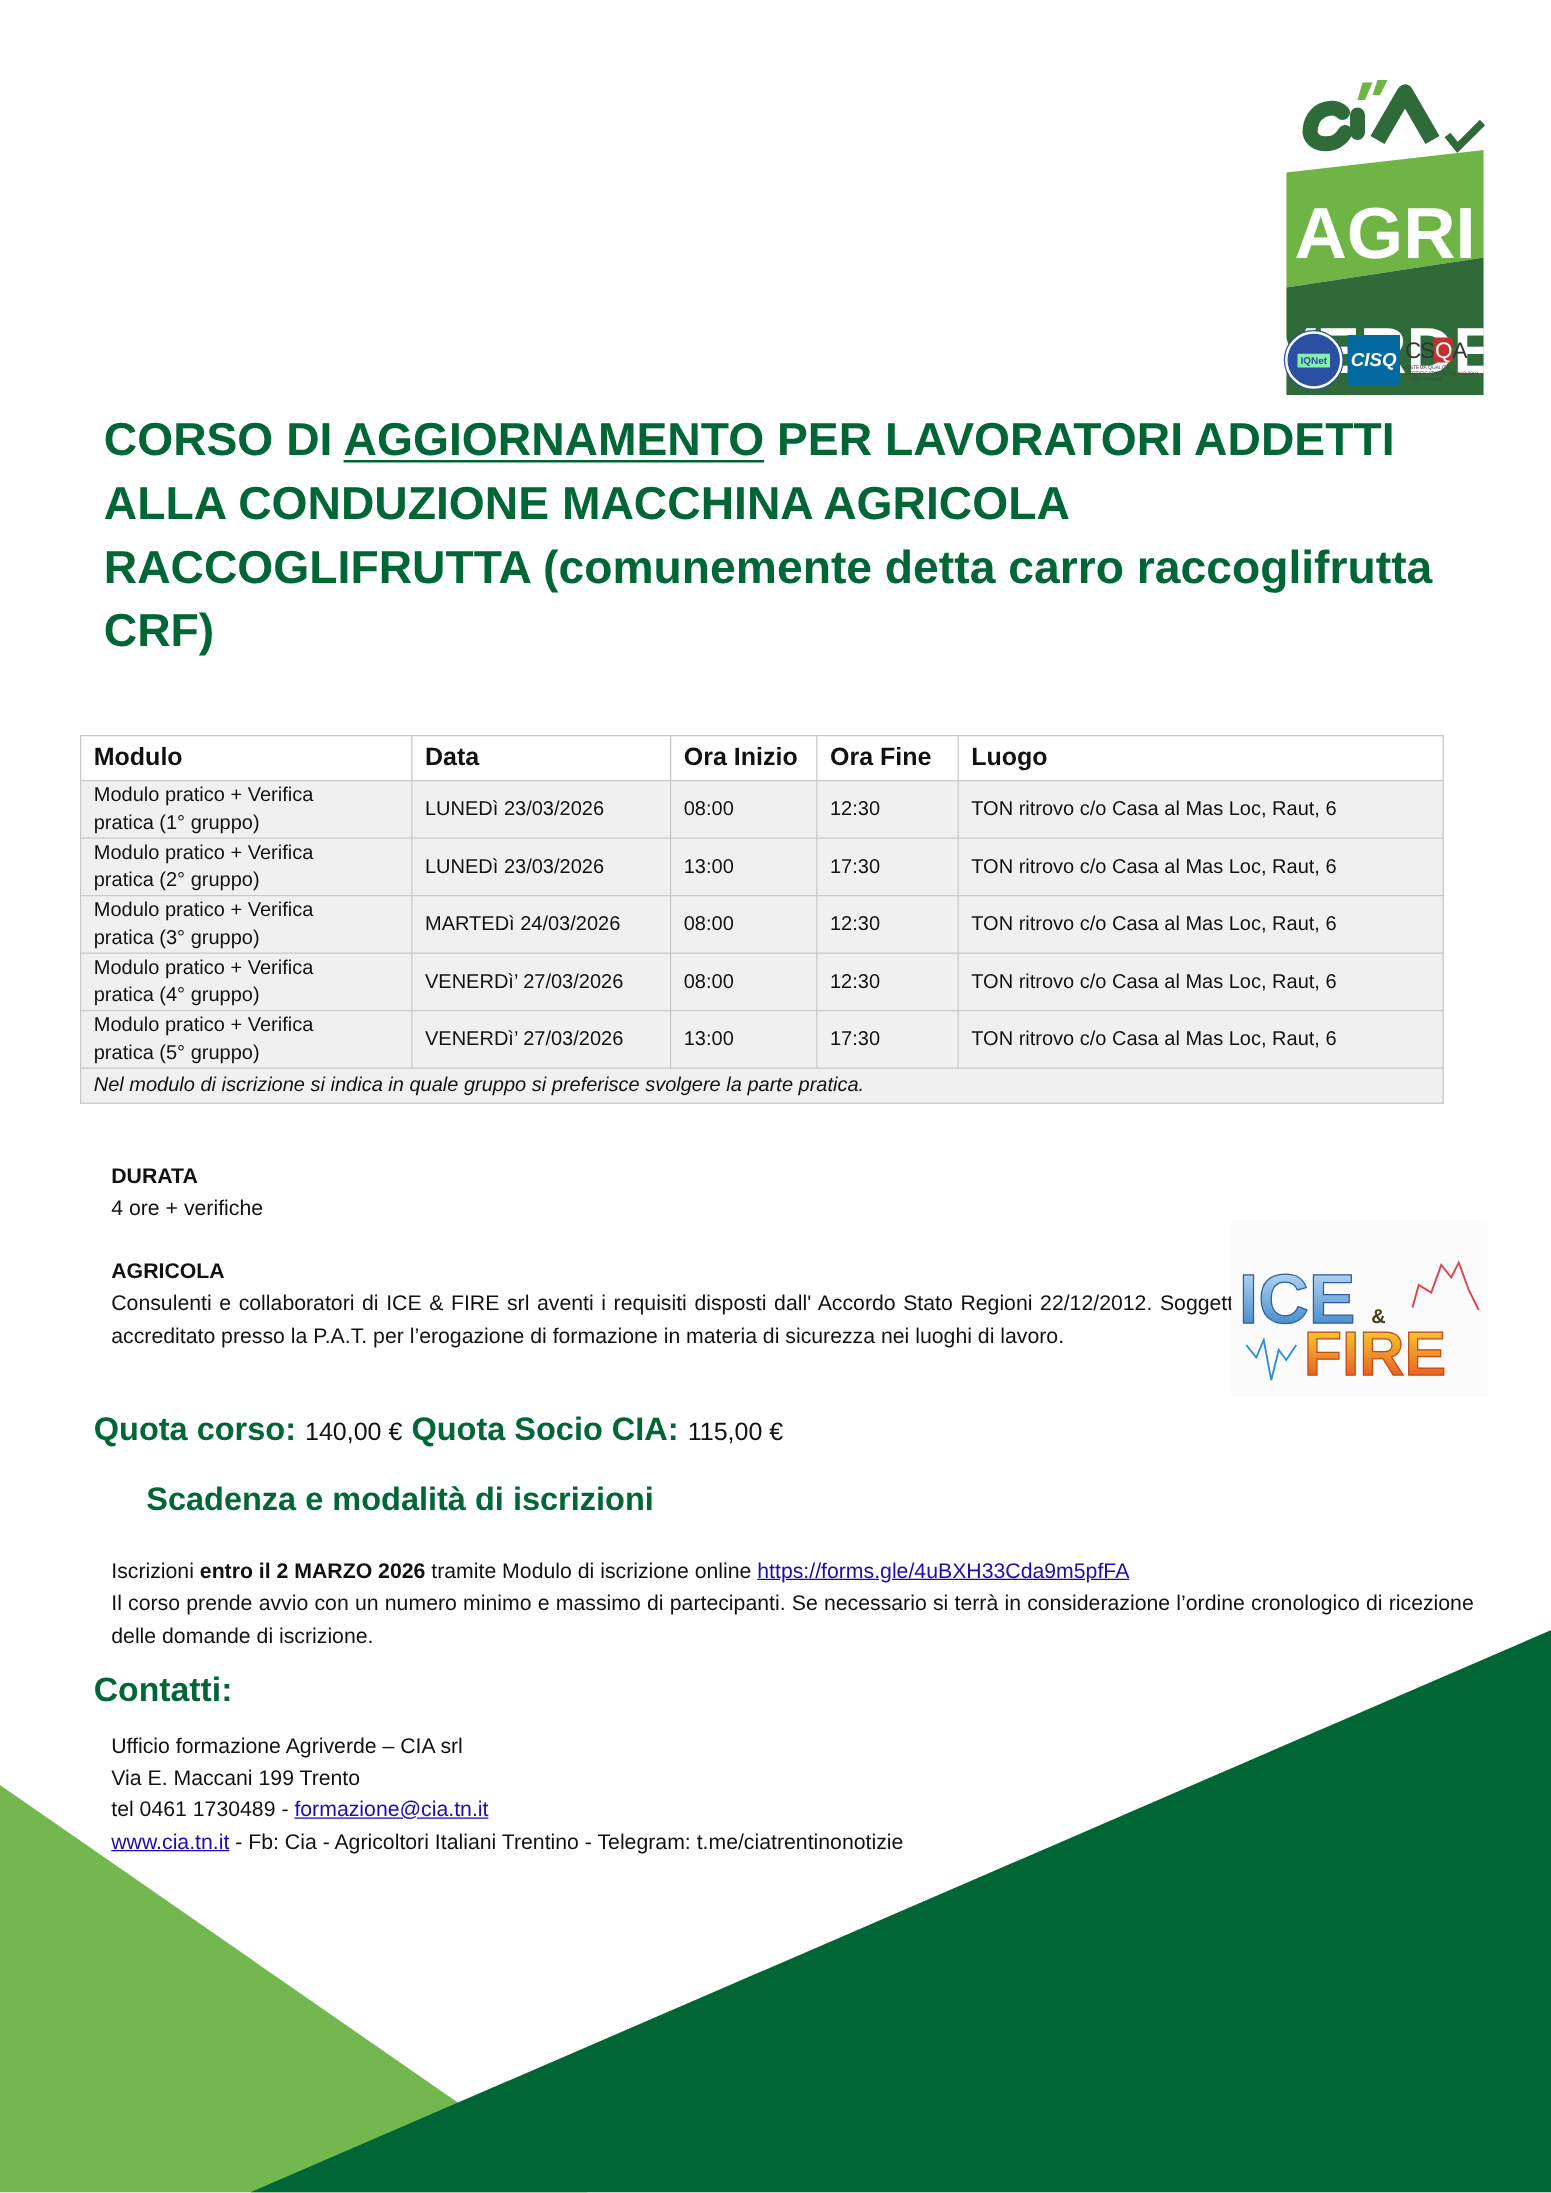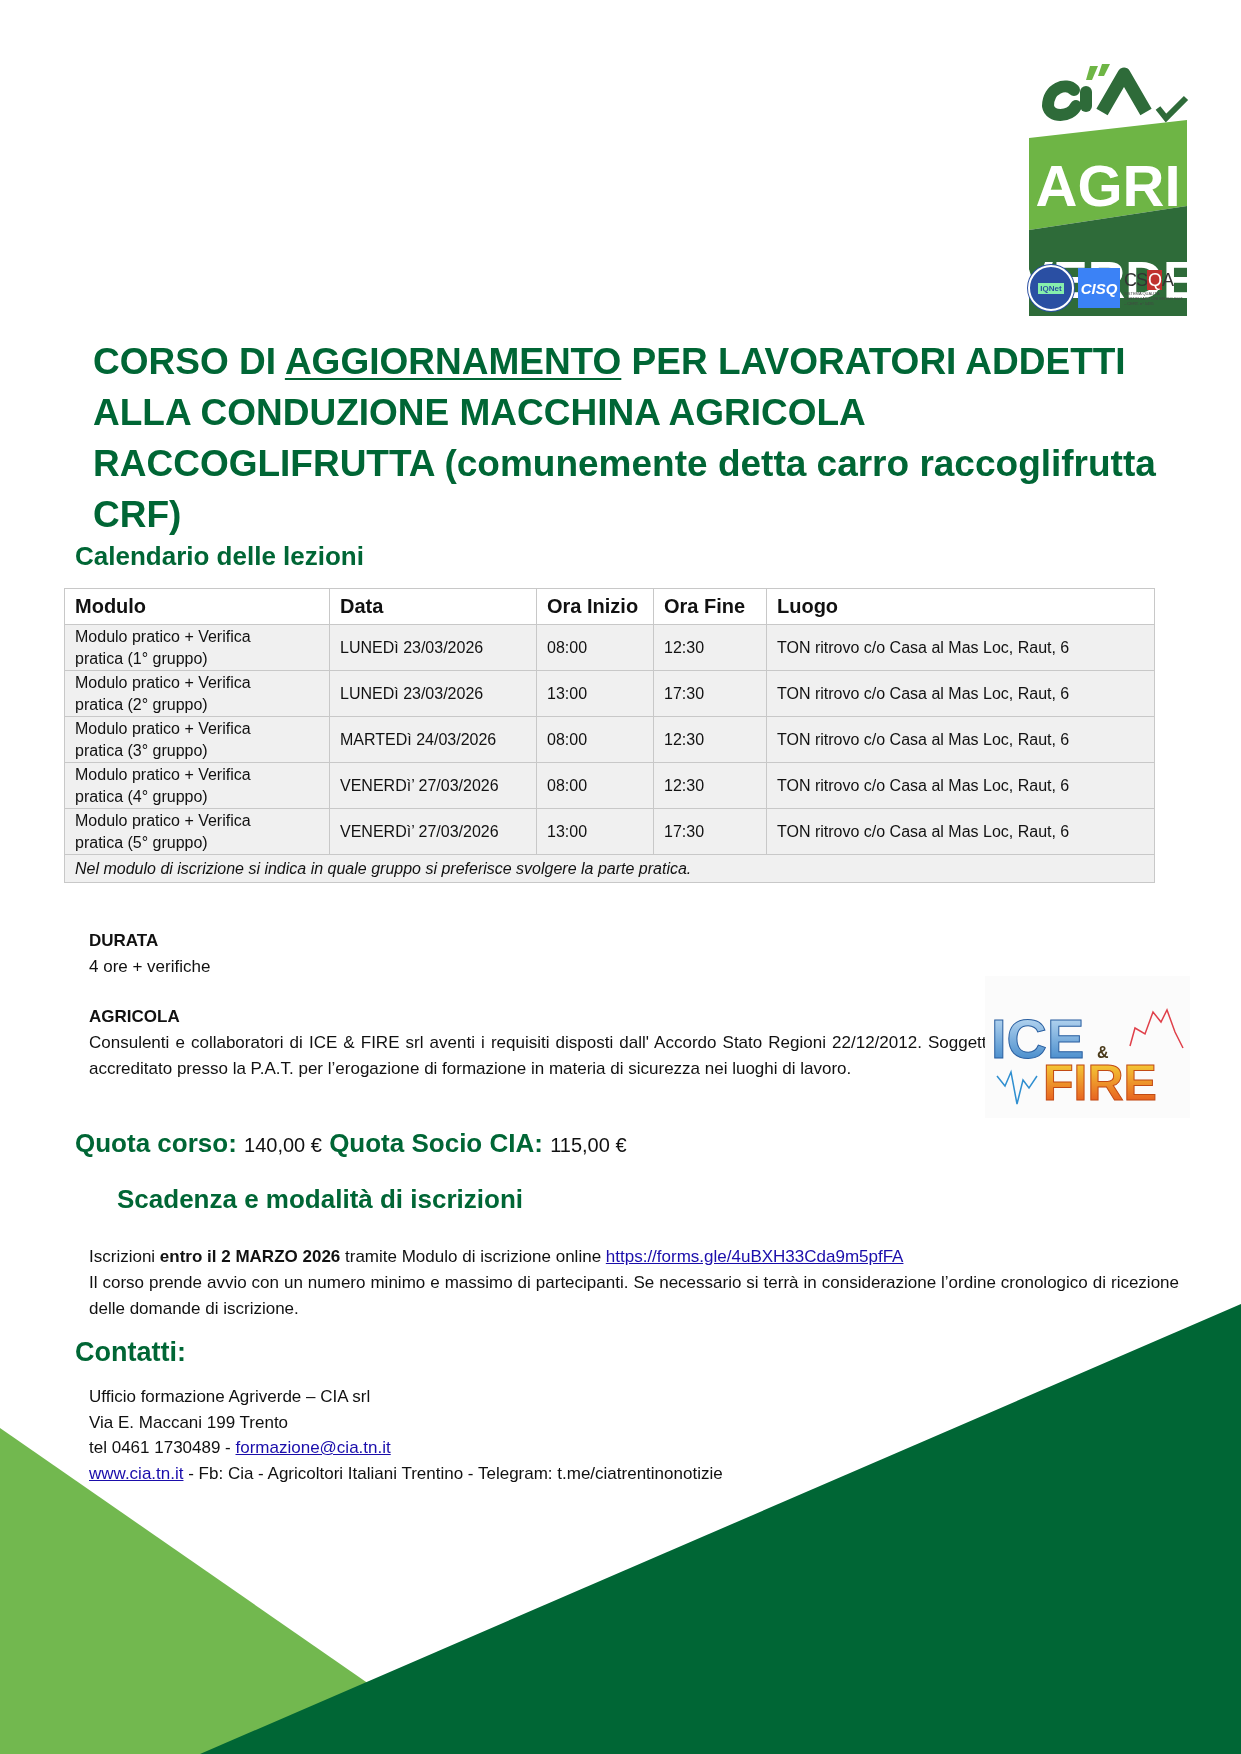--- a/index.html
+++ b/index.html
@@ -8,27 +8,27 @@
   .bg-shapes { position:absolute; left:0; top:0; width:1241px; height:1754px; z-index:0; }
   .content { position:absolute; left:0; top:0; width:1241px; height:1754px; z-index:1; }
 
   
   .logo { position:absolute; left:1028px; top:62px; width:162px; height:250px; }
   .logo .cia { position:absolute; left:12px; top:0; width:150px; height:62px; }
   .logo .agri-block { position:absolute; left:1px; top:58px; width:158px; height:200px; }
   .cert-row { position:absolute; left:1028px; top:266px; width:162px; height:44px; display:flex; align-items:center; gap:4px; }
   .cert-iqnet { width:42px; height:42px; border-radius:50%; background:#2a4fa3; border:2px solid #ffffff; box-shadow:0 0 0 1px #2a4fa3; display:flex; align-items:center; justify-content:center; }
   .cert-iqnet span { background:#86efac; color:#2a4fa3; font-size:8px; font-weight:bold; padding:1px 2px; }
-  .cert-cisq { width:42px; height:40px; background:#3b82f6; color:#fff; font-weight:bold; font-style:italic; font-size:15px; display:flex; align-items:center; justify-content:center; }
+  .cert-cisq { width:42px; height:40px; background:#0369a1; color:#fff; font-weight:bold; font-style:italic; font-size:15px; display:flex; align-items:center; justify-content:center; }
   .cert-csqa { width:62px; height:40px; display:flex; flex-direction:column; justify-content:center; }
   .cert-csqa .t { font-size:18px; color:#333; letter-spacing:-1px; }
   .cert-csqa .t b { background:#c0312f; color:#fff; font-weight:normal; padding:0 1px; }
   .cert-csqa .s { font-size:4px; color:#444; line-height:5px; }
 
-  .title { position:absolute; left:75px; top:318px; width:1100px; margin:18px; color:#006635; font-weight:bold; font-size:37px; line-height:51px; }
+  .title { position:absolute; left:75px; top:318px; width:1100px; margin:8px; color:#006635; font-weight:bold; font-size:37px; line-height:51px; }
   .title u { text-decoration:underline; text-decoration-thickness:2px; text-underline-offset:4px; }
 
   .h2 { position:absolute; left:75px; margin:0; color:#006635; font-weight:bold; font-size:26px; line-height:32px; }
 
   table.cal { position:absolute; left:64px; top:588px; width:1091px; border-collapse:collapse; font-size:16px; }
   table.cal th, table.cal td { border:1px solid #c8c8c8; padding:0 10px; text-align:left; vertical-align:middle; }
   table.cal th { background:#ffffff; font-size:20px; font-weight:bold; height:35px; }
   table.cal td { background:#f0f0f0; height:45px; line-height:22px; }
   table.cal td.note { font-style:italic; height:27px; }
 
@@ -74,21 +74,20 @@
       </div>
     <div class="cert-cisq">CISQ</div>
     <div class="cert-csqa">
       <div class="t">CS<b>Q</b>A</div>
       <div class="s">SISTEMA QUALITÀ CERTIFICATO UNI EN ISO 9001 – CERT. n° 5495</div>
     </div>
   </div>
 
   <h1 class="title"><span>CORSO DI </span><u>AGGIORNAMENTO</u><span> PER LAVORATORI ADDETTI ALLA CONDUZIONE MACCHINA AGRICOLA RACCOGLIFRUTTA (comunemente detta carro raccoglifrutta CRF)</span></h1>
 
-  <h2 class="h2" style="top:540px;">Calendario delle lezioni</h2>
   <table class="cal">
     <colgroup>
       <col style="width:265px">
         <col style="width:207px">
         <col style="width:117px">
         <col style="width:113px">
         <col>
     </colgroup>
     <thead>
       <tr>

